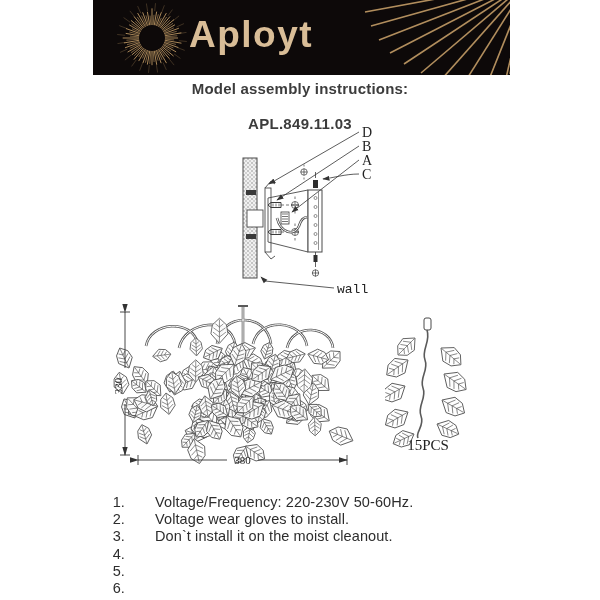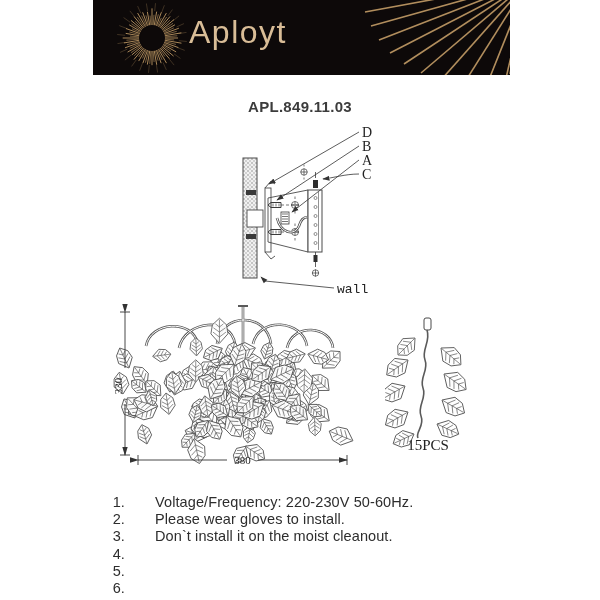--- a/index.html
+++ b/index.html
@@ -1,21 +1,21 @@
 <!DOCTYPE html>
 <html><head>
 <meta charset="utf-8">
 <style>
   html,body{margin:0;padding:0;background:#fff;}
   .page{position:relative;width:600px;height:600px;background:#ffffff;overflow:hidden;
         font-family:"Liberation Sans",sans-serif;}
   
   .header-bar{position:absolute;left:93px;top:0;width:417px;height:75px;
               background:#0d0909;overflow:hidden;}
-  .brand{position:absolute;left:96px;top:16px;font-size:32px;font-weight:400;
+  .brand{position:absolute;left:96px;top:16px;font-size:37px;font-weight:700;
          color:#d9bd97;letter-spacing:1.5px;line-height:1;}
   .header-svg{position:absolute;left:0;top:0;}
   
   .title-block{position:absolute;left:0;top:80px;width:600px;text-align:center;color:#3c3c3c;}
   .title-line{font-size:15px;font-weight:600;letter-spacing:.2px;}
   .model-line{font-size:15px;font-weight:600;letter-spacing:.3px;margin-top:18px;}
   
   .diagram-svg{position:absolute;}
   svg text{font-family:"Liberation Serif",serif;fill:#222;}
   text.cadmono{font-family:"Liberation Mono",monospace;}
@@ -143,20 +143,21 @@
           <line x1="435" y1="-18" x2="370" y2="85" stroke="#c49d67" stroke-width="1.6" opacity=".9"></line>
           <line x1="435" y1="-18" x2="393" y2="87" stroke="#c49d67" stroke-width="1.6" opacity=".9"></line>
           <line x1="435" y1="-18" x2="411" y2="87" stroke="#c49d67" stroke-width="1.6" opacity=".9"></line>
           <line x1="435" y1="-18" x2="417" y2="74" stroke="#c49d67" stroke-width="1.6" opacity=".9"></line>
         </g>
     </svg>
     <span class="brand">Aployt</span>
   </div>
 
   <div class="title-block">
+    <div class="title-line">Model assembly instructions:</div>
     <div class="model-line">APL.849.11.03</div>
   </div>
 
   <svg class="diagram-svg" style="left:195px;top:122px" width="230" height="185" viewBox="0 0 230 185">
     <defs>
       <pattern id="stipple" width="4" height="4" patternUnits="userSpaceOnUse">
         <rect width="4" height="4" fill="#f1f1f1"></rect>
         <circle cx="1" cy="1" r=".7" fill="#777"></circle>
         <circle cx="3" cy="3" r=".7" fill="#999"></circle>
       </pattern>
@@ -820,21 +821,21 @@
     <text x="43" y="138" font-size="15" text-anchor="middle">15PCS</text>
   </svg>
 
   <div class="instructions" id="instrList">
       <div class="instr-row">
         <span class="instr-num">1.</span>
         <span class="instr-text">Voltage/Frequency: 220-230V 50-60Hz.</span>
       </div>
       <div class="instr-row">
         <span class="instr-num">2.</span>
-        <span class="instr-text">Please wear gloves to install.</span>
+        <span class="instr-text">Voltage wear gloves to install.</span>
       </div>
       <div class="instr-row">
         <span class="instr-num">3.</span>
         <span class="instr-text">Don`t install it on the moist cleanout.</span>
       </div>
       <div class="instr-row">
         <span class="instr-num">4.</span>
       </div>
       <div class="instr-row">
         <span class="instr-num">5.</span>

